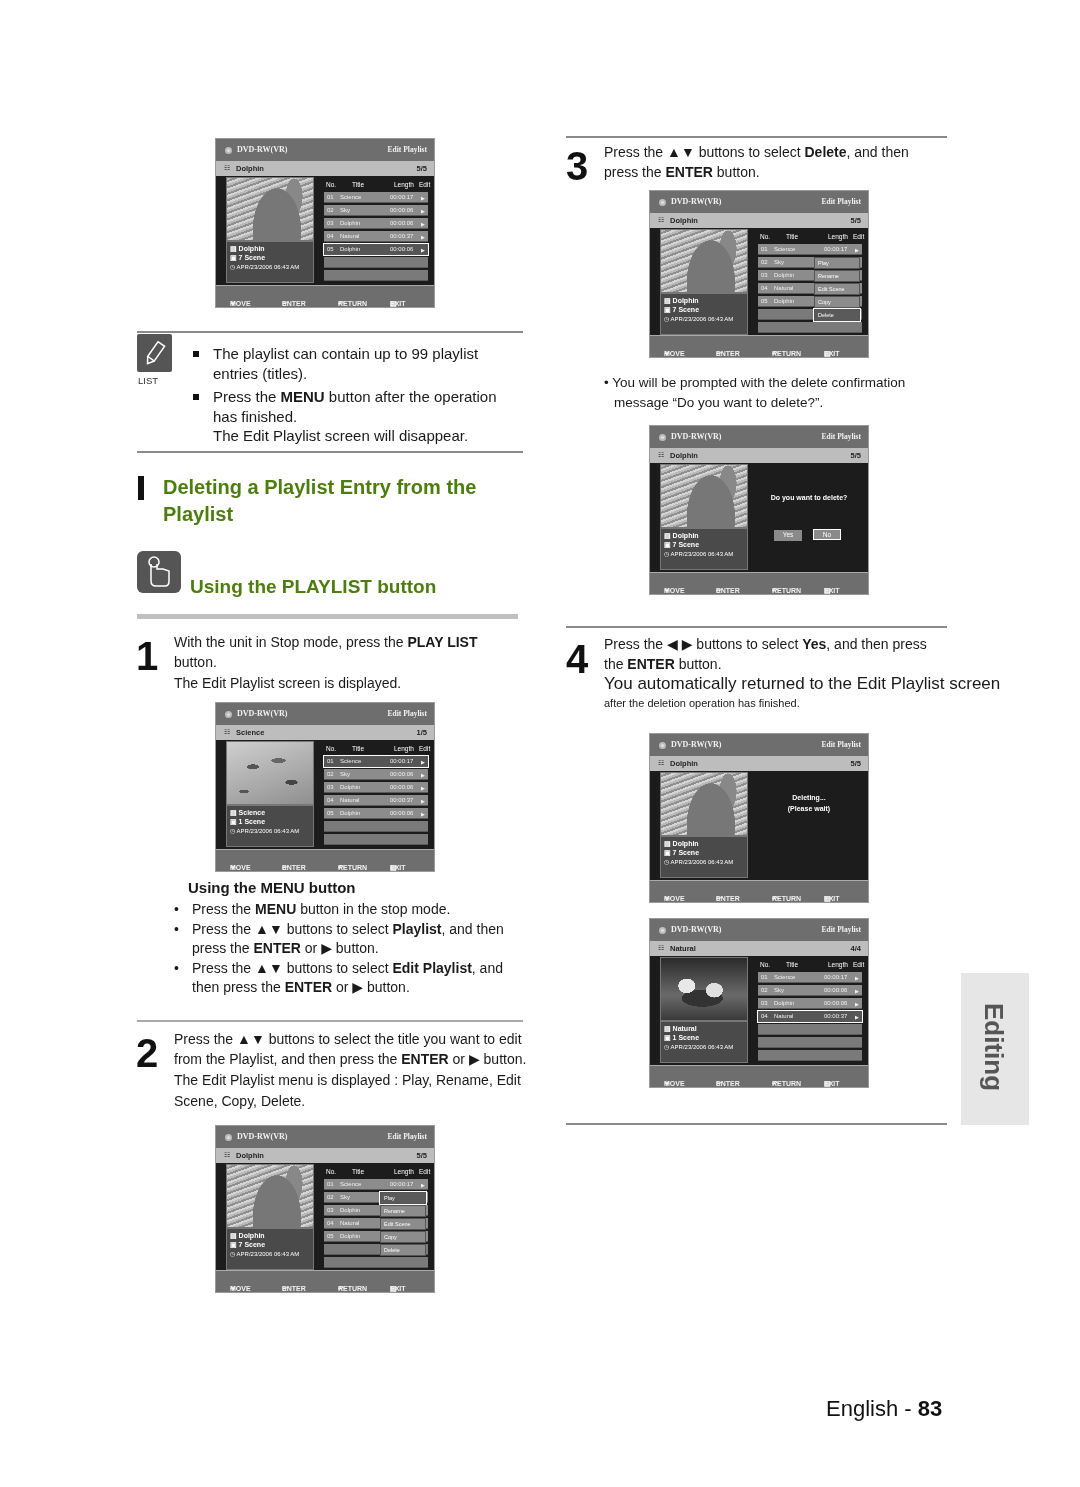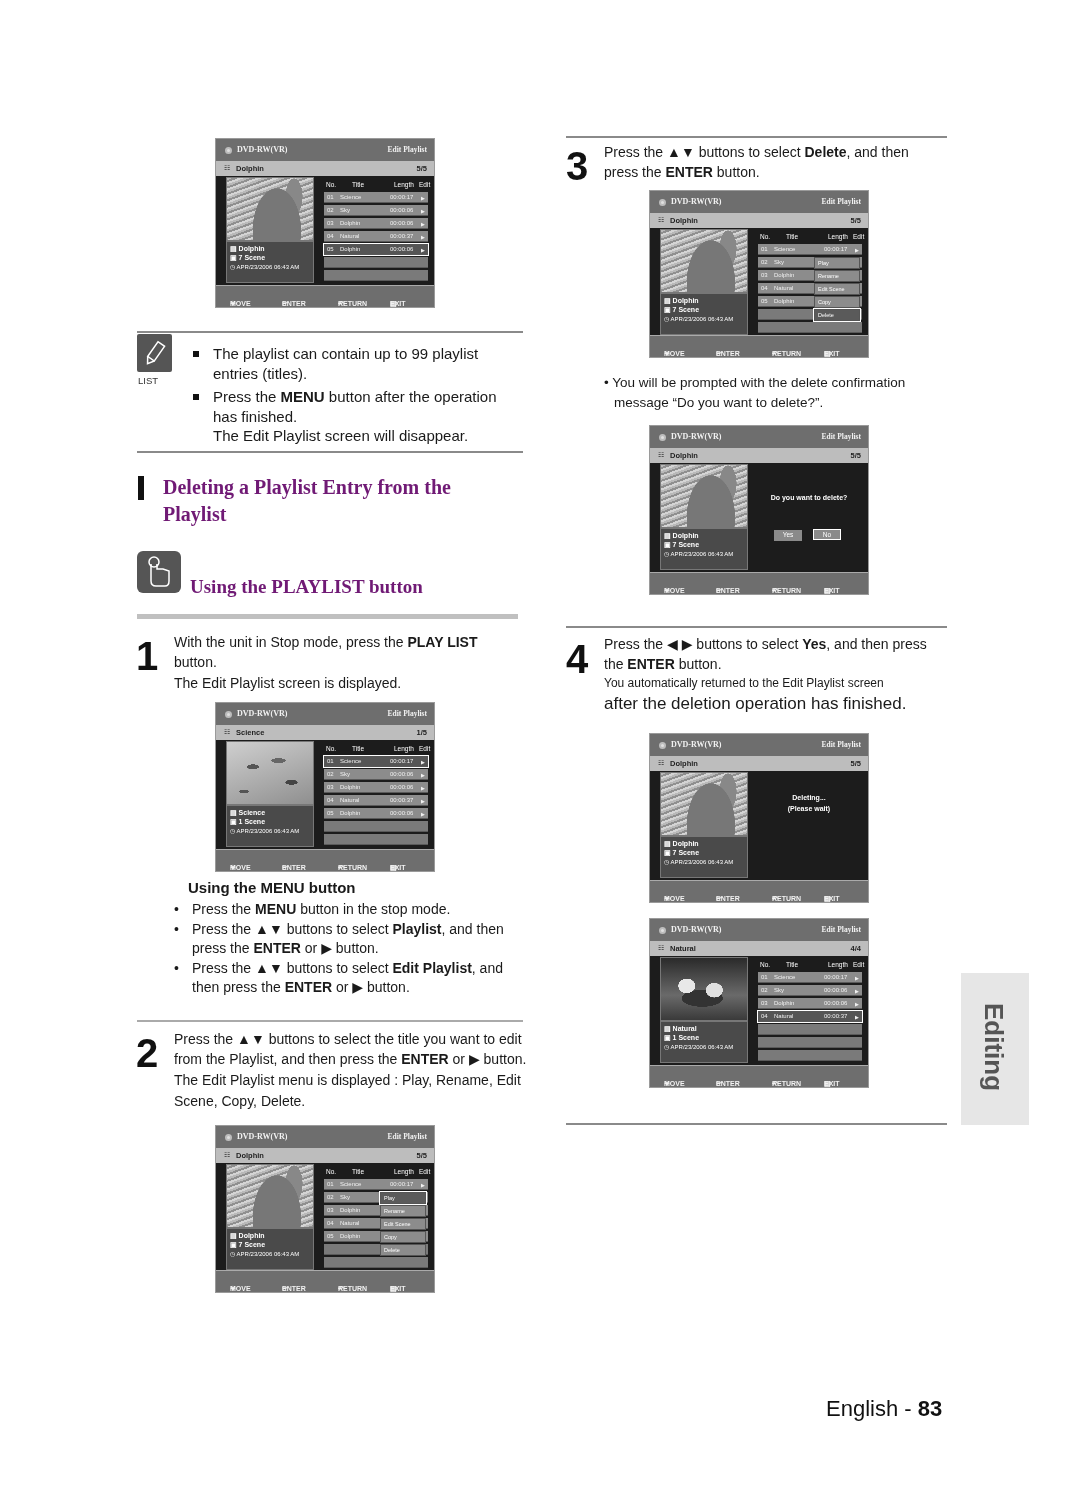--- a/index.html
+++ b/index.html
@@ -62,21 +62,21 @@
       radial-gradient(ellipse 14px 12px at 30% 45%, #e8e8e8 0 60%, transparent 61%),
       radial-gradient(ellipse 14px 12px at 62% 52%, #e0e0e0 0 60%, transparent 61%),
       radial-gradient(ellipse 34px 14px at 48% 65%, #333 0 60%, transparent 61%),
       linear-gradient(180deg, #2a2a2a, #6a6a6a 60%, #3a3a3a); }
 
   
   .rule { position: absolute; height: 2px; background: #8a8a8a; }
   .rule.light { background: #c0c0c0; height: 5px; }
   .big-num { position: absolute; font-size: 40px; font-weight: bold; color: #111; line-height: 1; }
   .txt { position: absolute; font-size: 14px; line-height: 19.5px; color: #1a1a1a; }
-  .sec-title { position: absolute; font-size: 20px; font-weight: bold; color: #701a75; line-height: 27px; font-family: Liberation Serif, serif; }
+  .sec-title { position: absolute; font-size: 20px; font-weight: bold; color: #4d7c0f; line-height: 27px; }
   .note-box { position: absolute; left: 137px; top: 334px; width: 35px; height: 38px; background: #555; border-radius: 2px; }
   .note-label { position: absolute; left: 138px; top: 375px; font-size: 9.5px; color: #333; }
   .sq { position: absolute; width: 6px; height: 6px; background: #111; }
   .hand-box { position: absolute; left: 137px; top: 551px; width: 44px; height: 42px; background: #555; border-radius: 6px; }
   .side-tab { position: absolute; left: 961px; top: 973px; width: 68px; height: 152px; background: #e6e6e6; }
   .side-tab span { position: absolute; left: 10px; top: 76px; transform: rotate(90deg); transform-origin: left top; font-size: 26px; font-weight: bold; color: #555; white-space: nowrap; margin-left: 38px; margin-top: -46px; }
   .footer { position: absolute; left: 826px; top: 1350px; font-size: 22px; color: #111; margin-top: 46px; }
   .footer b { font-weight: bold; }
 </style>
 </head>
@@ -509,22 +509,22 @@
       </span>
     </div>
   </div>
 
 <div class="rule" style="left:566px;top:626px;width:381px;"></div>
 
 <div class="big-num" style="left:566px;top:639px;">4</div>
 <div class="txt" style="left:604px;top:635px;">
   <div><span>Press the ◀ ▶ buttons to select </span><b>Yes</b><span>, and then press</span></div>
   <div><span>the </span><b>ENTER</b><span> button.</span></div>
-  <div style="font-size:12px;">You automatically returned to the Edit Playlist screen</div>
-  <div style="font-size:17px;">after the deletion operation has finished.</div>
+  <div style="font-size:17px;">You automatically returned to the Edit Playlist screen</div>
+  <div style="font-size:11px;">after the deletion operation has finished.</div>
 </div>
 <div class="screen" style="left:649px;top:733px;">
     <div class="scr-head">
       <span class="disc"></span>
       <span class="disc-label">DVD-RW(VR)</span>
       <span class="mode">Edit Playlist</span>
     </div>
     <div class="scr-bar">
       <span class="icon">☷</span>
       <span class="title">Dolphin</span>

